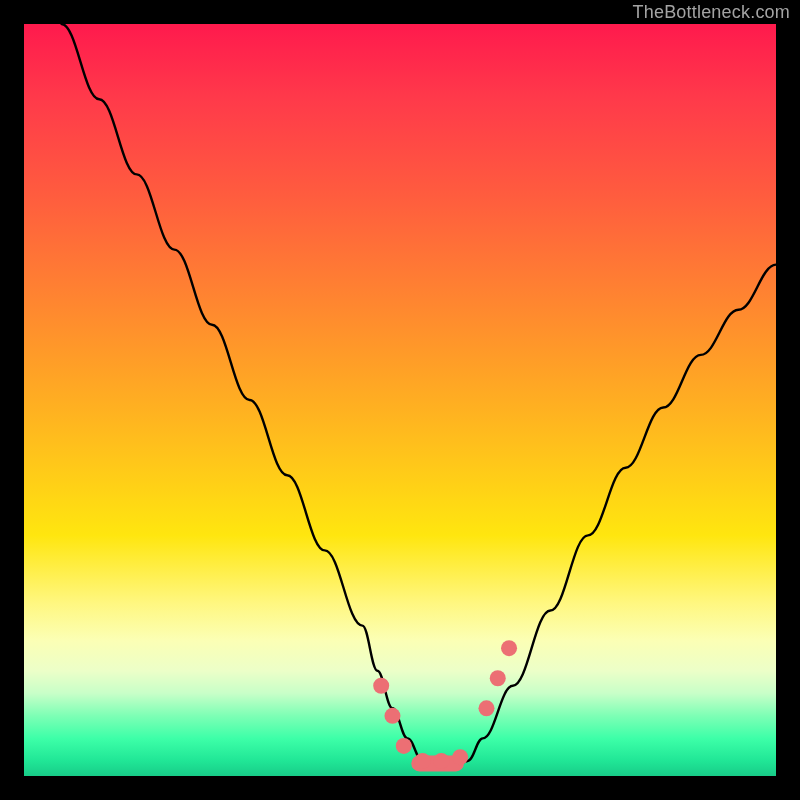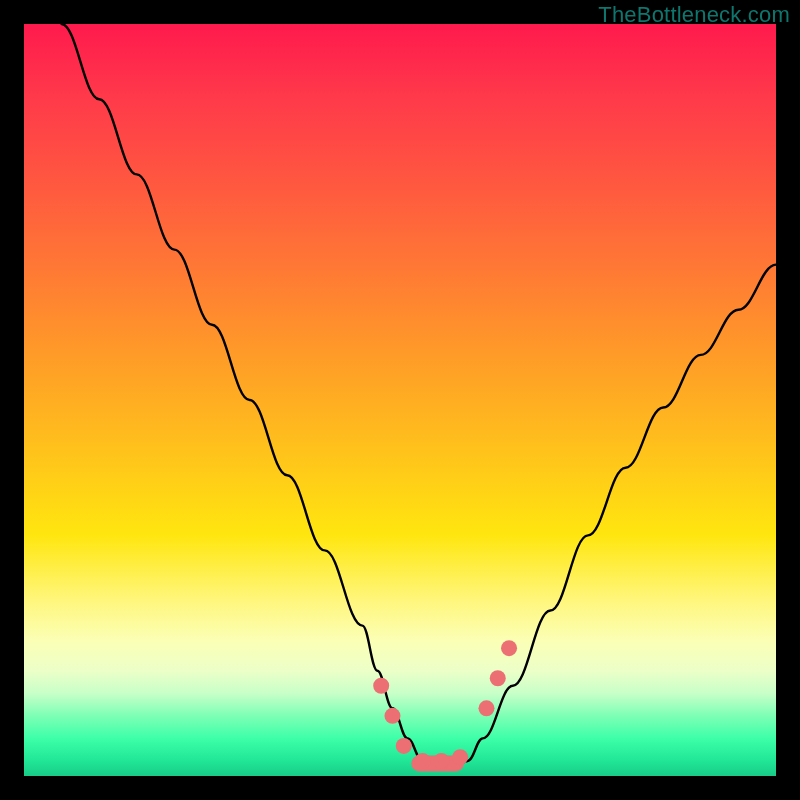--- a/index.html
+++ b/index.html
@@ -56,22 +56,22 @@
     position: absolute;
     left: 0;
     top: 0;
     width: 100%;
     height: 100%;
   }
   .watermark {
     position: absolute;
     top: 2px;
     right: 10px;
-    color: #0f766e;
-    font-size: 22px;
+    color: #a3a3a3;
+    font-size: 18px;
     letter-spacing: 0.2px;
     font-weight: 400;
     user-select: none;
     margin-left: 31px;
   }
 </style>
 </head>
 <body>
 
 <div class="frame">

